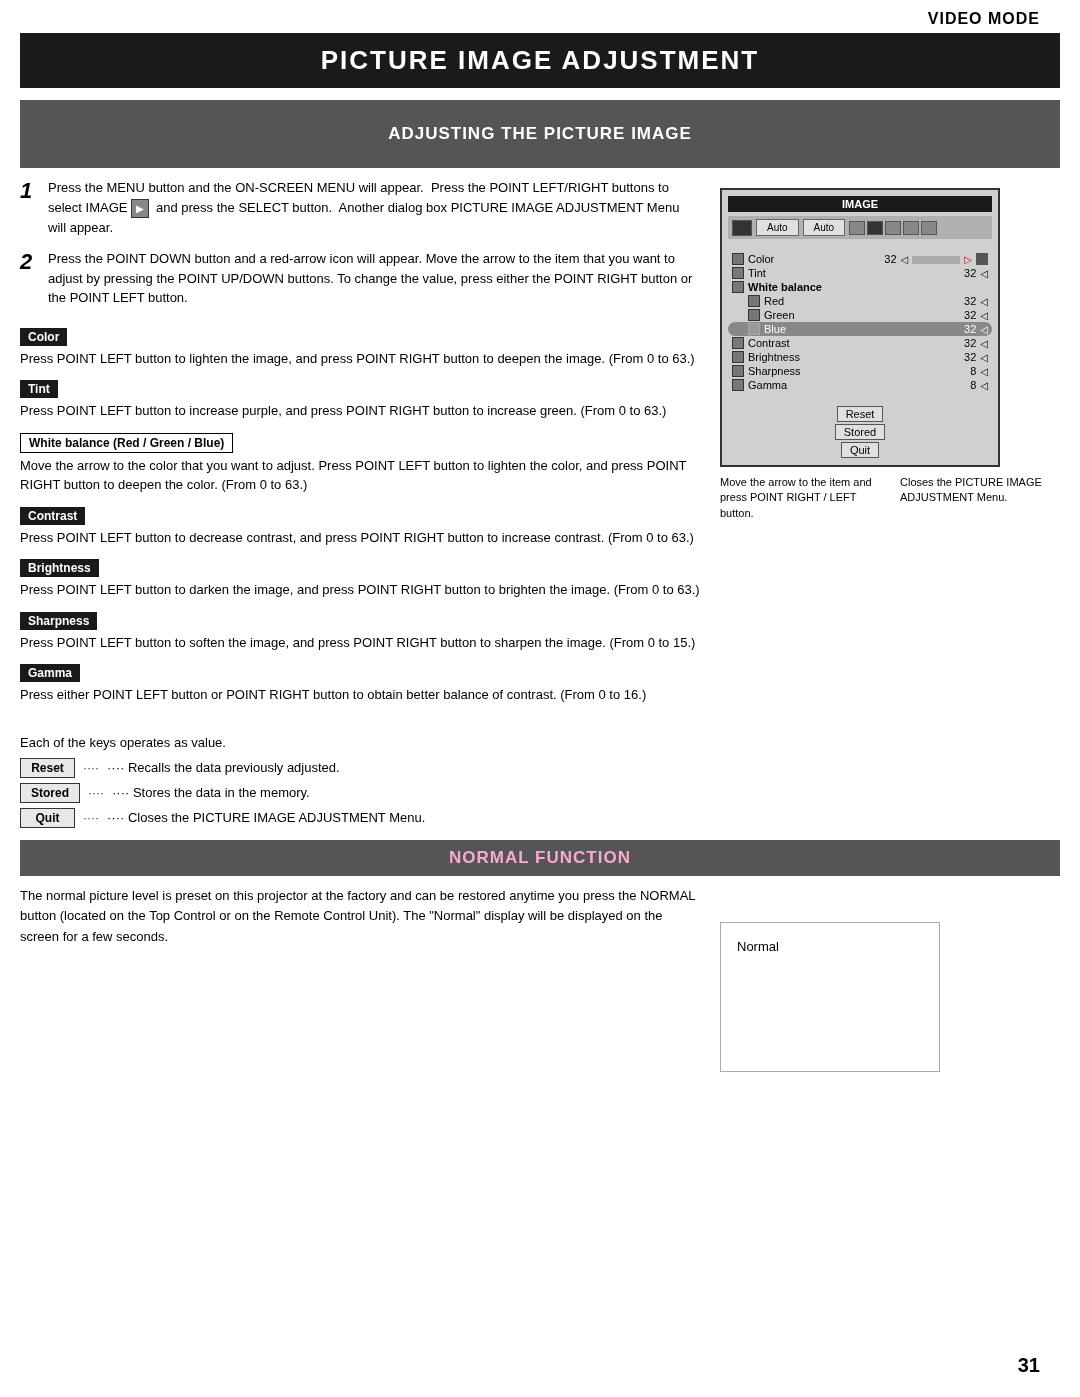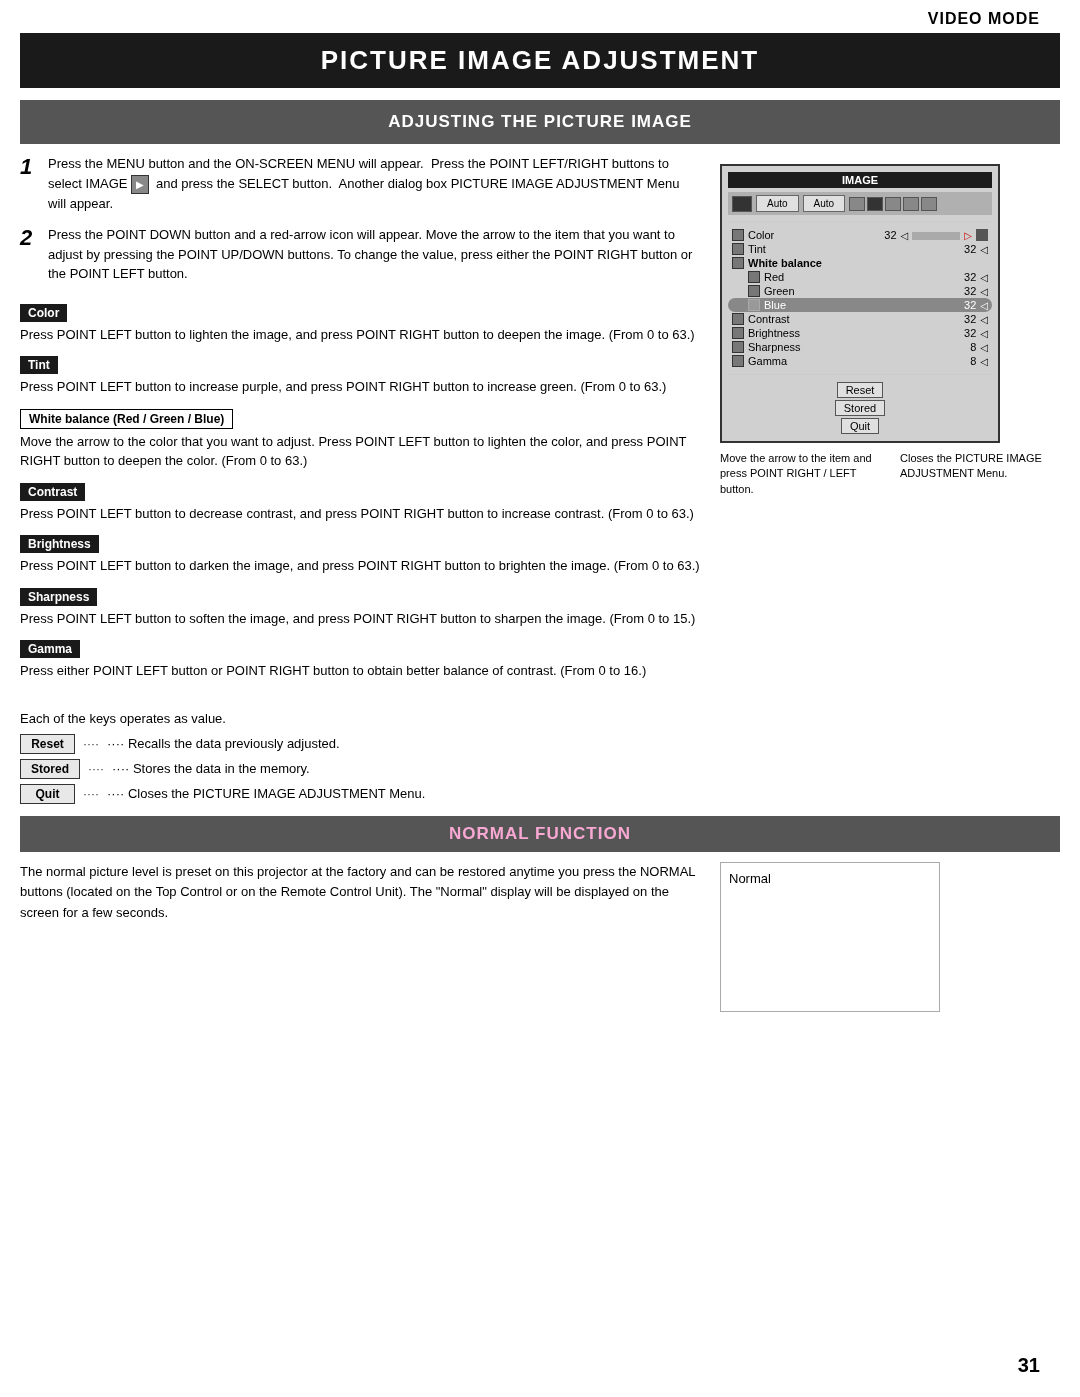--- a/index.html
+++ b/index.html
@@ -32,21 +32,21 @@
       font-size: 26px;
       font-weight: bold;
       letter-spacing: 2px;
     }
 
     
     .section-header {
       background: #555555;
       color: #ffffff;
       text-align: center;
-      padding: 12px 0;
+      padding: 24px 0;
       margin: 12px 20px 0 20px;
       font-size: 17px;
       font-weight: bold;
       letter-spacing: 1px;
     }
 
     
     .content-area {
       display: flex;
       margin: 0 20px;
@@ -310,22 +310,23 @@
       width: 340px;
       padding: 10px 0;
     }
 
     .normal-display-box {
       border: 1px solid #aaa;
       width: 220px;
       height: 150px;
       display: flex;
       align-items: flex-start;
-      padding: 8px;
+      padding: 16px;
       font-size: 13px;
+      margin-top: 36px;
     }
 
     
     .page-number {
       position: absolute;
       bottom: 20px;
       right: 40px;
       font-size: 20px;
       font-weight: bold;
     }
@@ -536,21 +537,21 @@
   <div class="key-row">
     <span class="key-button">Quit</span>
     <span class="dots">····</span>
     <span class="key-desc">···· Closes the PICTURE IMAGE ADJUSTMENT Menu.</span>
   </div>
 </div>
 
 <div class="normal-section-header">NORMAL FUNCTION</div>
 
 <div class="normal-content-area">
-  <div class="normal-left">The normal picture level is preset on this projector at the factory and can be restored anytime you press the NORMAL buttons (located on the Top Control or on the Remote Control Unit).  The "Normal" display will be displayed on the screen for a few seconds.</div>
+  <div class="normal-left">The normal picture level is preset on this projector at the factory and can be restored anytime you press the NORMAL button (located on the Top Control or on the Remote Control Unit).  The "Normal" display will be displayed on the screen for a few seconds.</div>
   <div class="normal-right">
     <div class="normal-display-box">
       <span>Normal</span>
     </div>
   </div>
 </div>
 
 <div class="page-number">31</div>
 
 </body></html>

